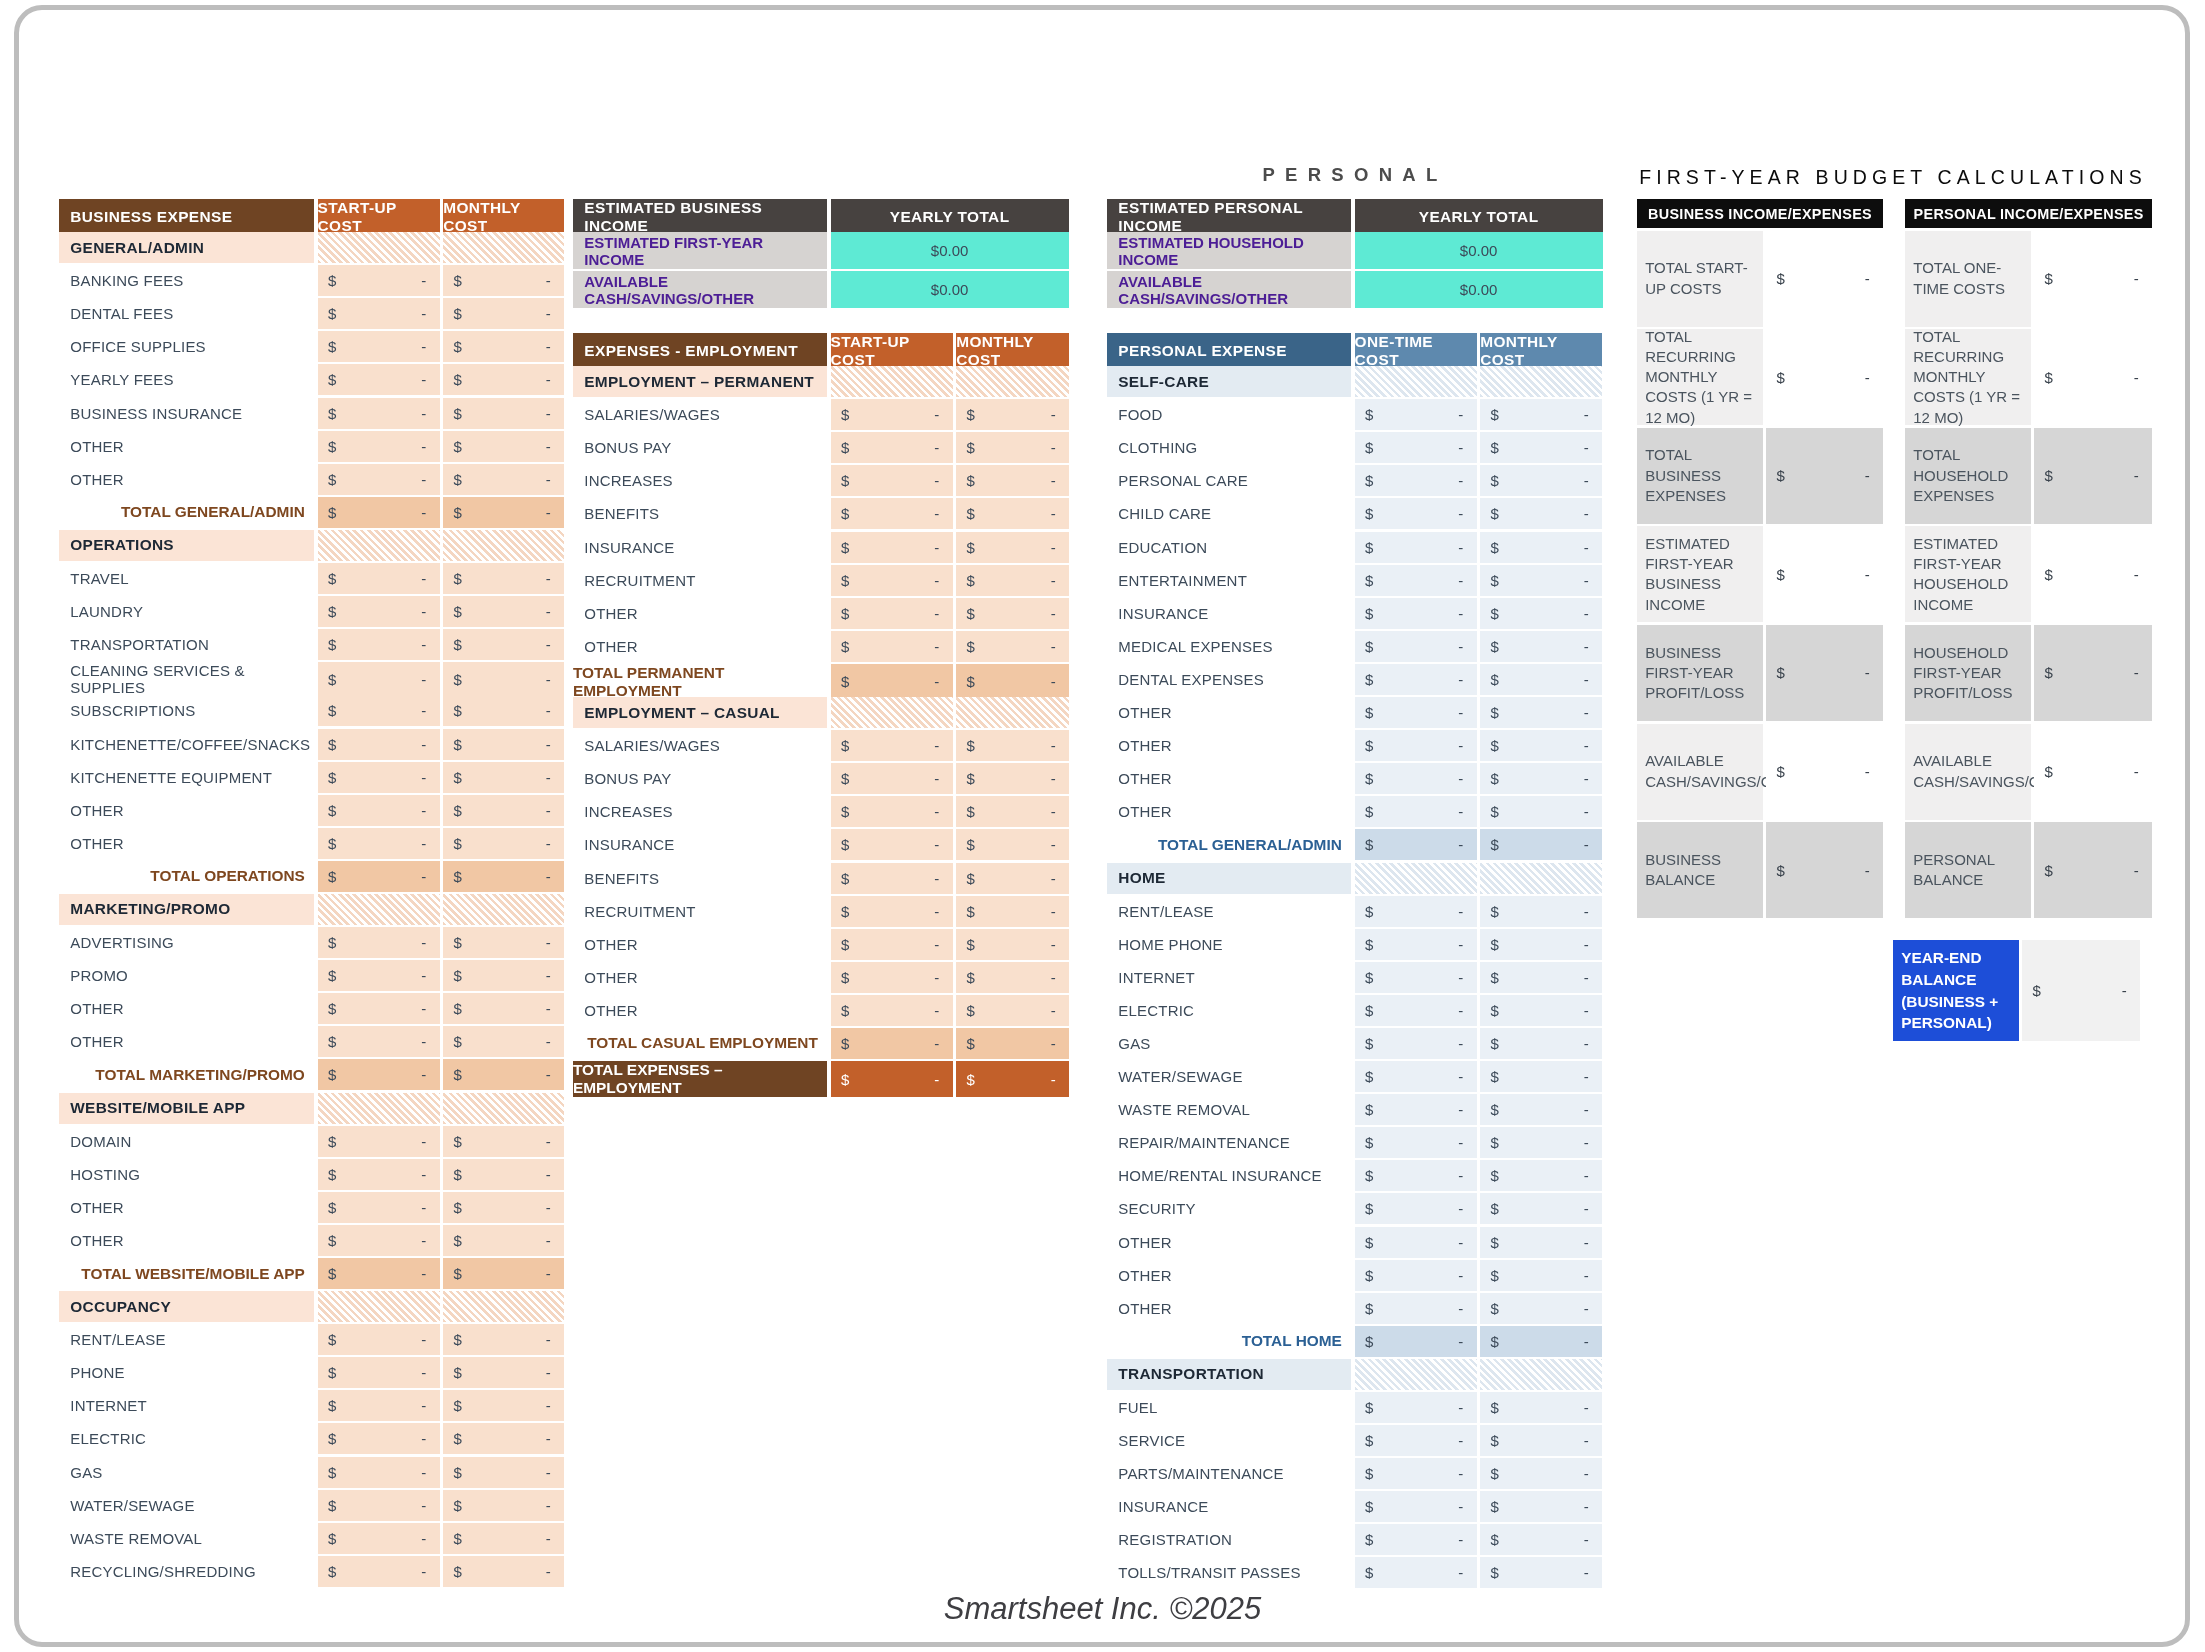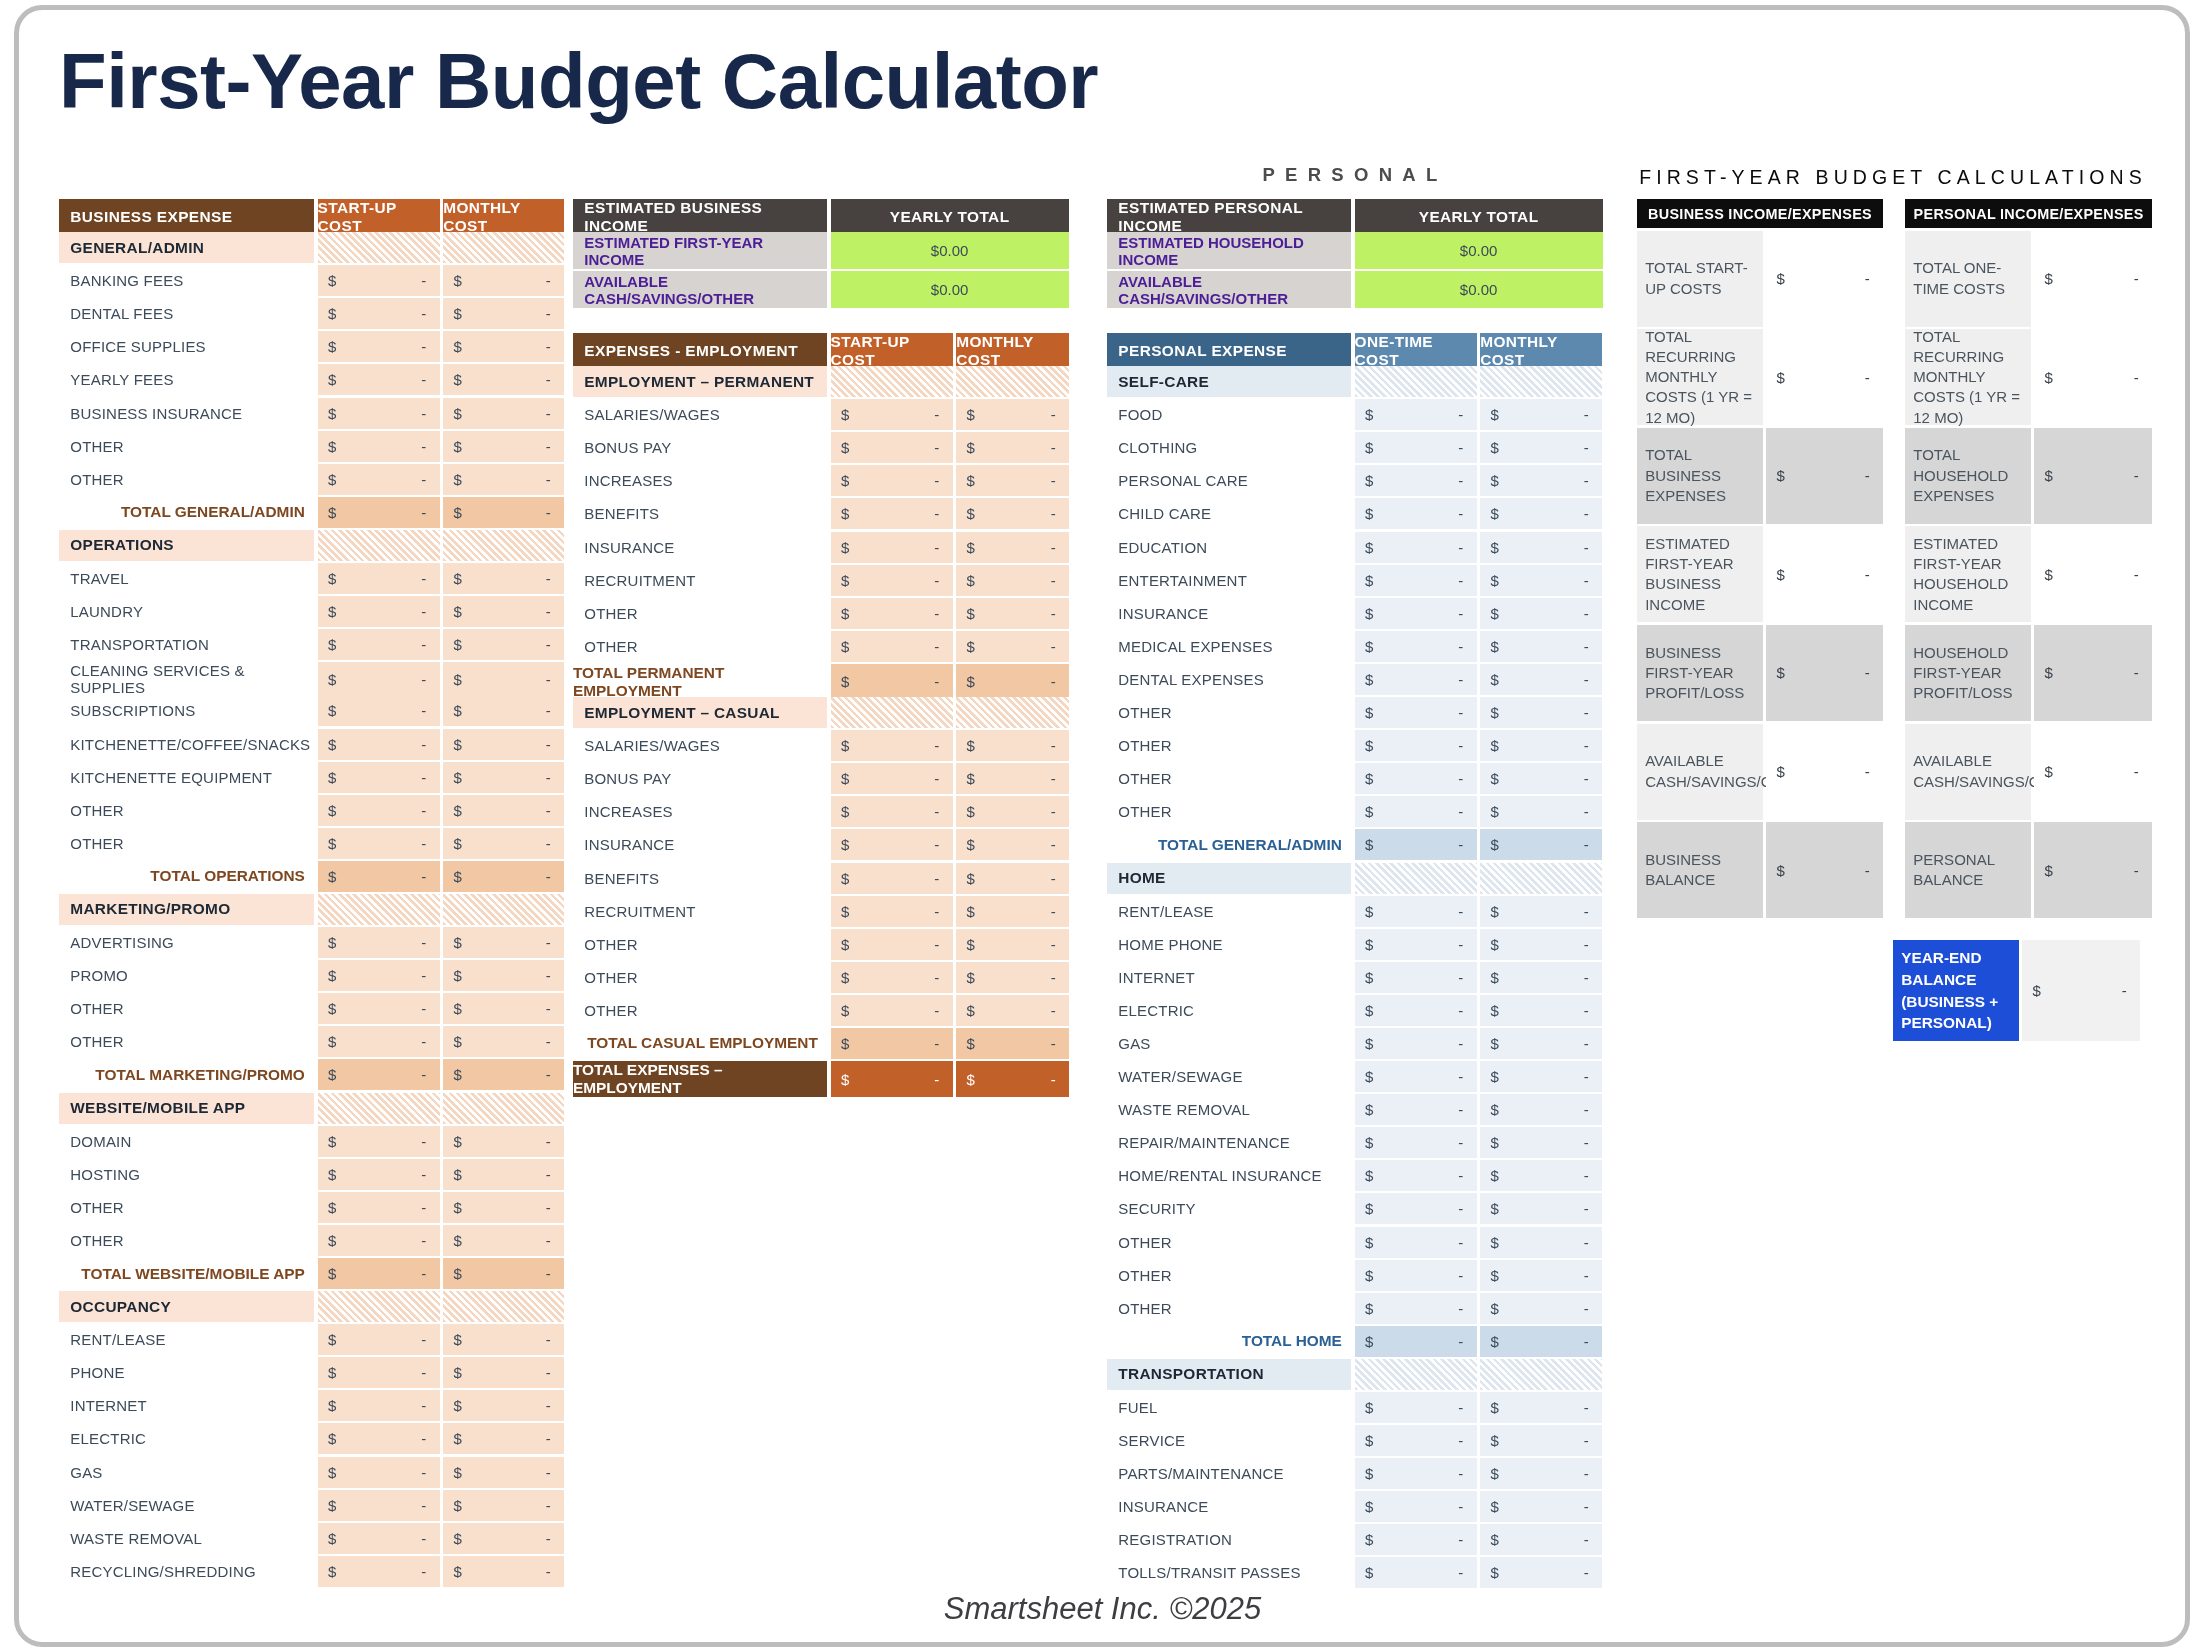--- a/index.html
+++ b/index.html
@@ -35,21 +35,21 @@
   #tbl-bexp{--c1:255px;--c2:122px;--c3:121px;}
   #tbl-emp{--c1:254px;--c2:122px;--c3:113px;}
   #tbl-pexp{--c1:244px;--c2:122px;--c3:122px;}
   
   .it .row{grid-template-columns:var(--c1) var(--c2);}
   .it .row.irow{height:37px;}
   .it .h-label,.it .h-val{background:#474240;color:#fff;font-size:15.4px;font-weight:bold;letter-spacing:0.4px;}
   .it .h-label{padding-left:11.3px;}
   .it .h-val{justify-content:center;}
   .it .inc-label{background:#d6d3d1;color:#4c1d95;font-size:15px;font-weight:bold;padding-left:11.3px;}
-  .it .inc-value{background:#bef264;color:#3c4a59;font-size:15px;justify-content:center;}
+  .it .inc-value{background:#5eead4;color:#3c4a59;font-size:15px;justify-content:center;}
   #tbl-binc{--c1:254px;--c2:238px;}
   #tbl-pinc{--c1:244px;--c2:248px;}
   
   .calc-row{display:flex;gap:22px;margin-bottom:2.6px;}
   .pair{display:grid;column-gap:3.1px;}
   .pair.pb{grid-template-columns:126px 117px;}
   .pair.pp{grid-template-columns:126px 118px;}
   .calc-row .cell{height:96px;}
   .calc-row .ch{height:29px;background:#0d0d0d;color:#fff;font-size:14.4px;font-weight:bold;letter-spacing:0.3px;justify-content:center;text-align:center;}
   .clabel{font-size:15px;color:#4a545e;padding:0 8.2px;line-height:1.35;}
@@ -61,21 +61,20 @@
   #year-end{left:1893px;top:940px;display:grid;grid-template-columns:126px 118px;column-gap:3.1px;}
   #year-end .ye-label{height:101px;background:#1d4ed8;color:#fff;font-size:15.4px;font-weight:bold;line-height:1.4;padding:0 8.2px;display:flex;align-items:center;box-sizing:border-box;}
   #year-end .ye-money{height:101px;background:#f1f1f1;color:#39424c;font-size:15px;display:flex;align-items:center;justify-content:space-between;padding:0 13.4px 0 10.3px;box-sizing:border-box;}
 </style>
 </head>
 <body>
 
 <div id="page">
   <div id="card" class="abs"></div>
 
-  <div id="page-title" class="abs">First-Year Budget Calculator</div>
 
   <div id="per-sub" class="abs subtitle">PERSONAL</div>
   <div id="calc-title" class="abs">FIRST-YEAR BUDGET CALCULATIONS</div>
 
   <div id="tbl-bexp" class="abs xt theme-o" style="left:59px;top:199px;width:506px;">
       <div class="row head">
         <div class="cell h-label">BUSINESS EXPENSE</div>
         <div class="cell h-cost">START-UP COST</div>
         <div class="cell h-cost">MONTHLY COST</div>
       </div>

